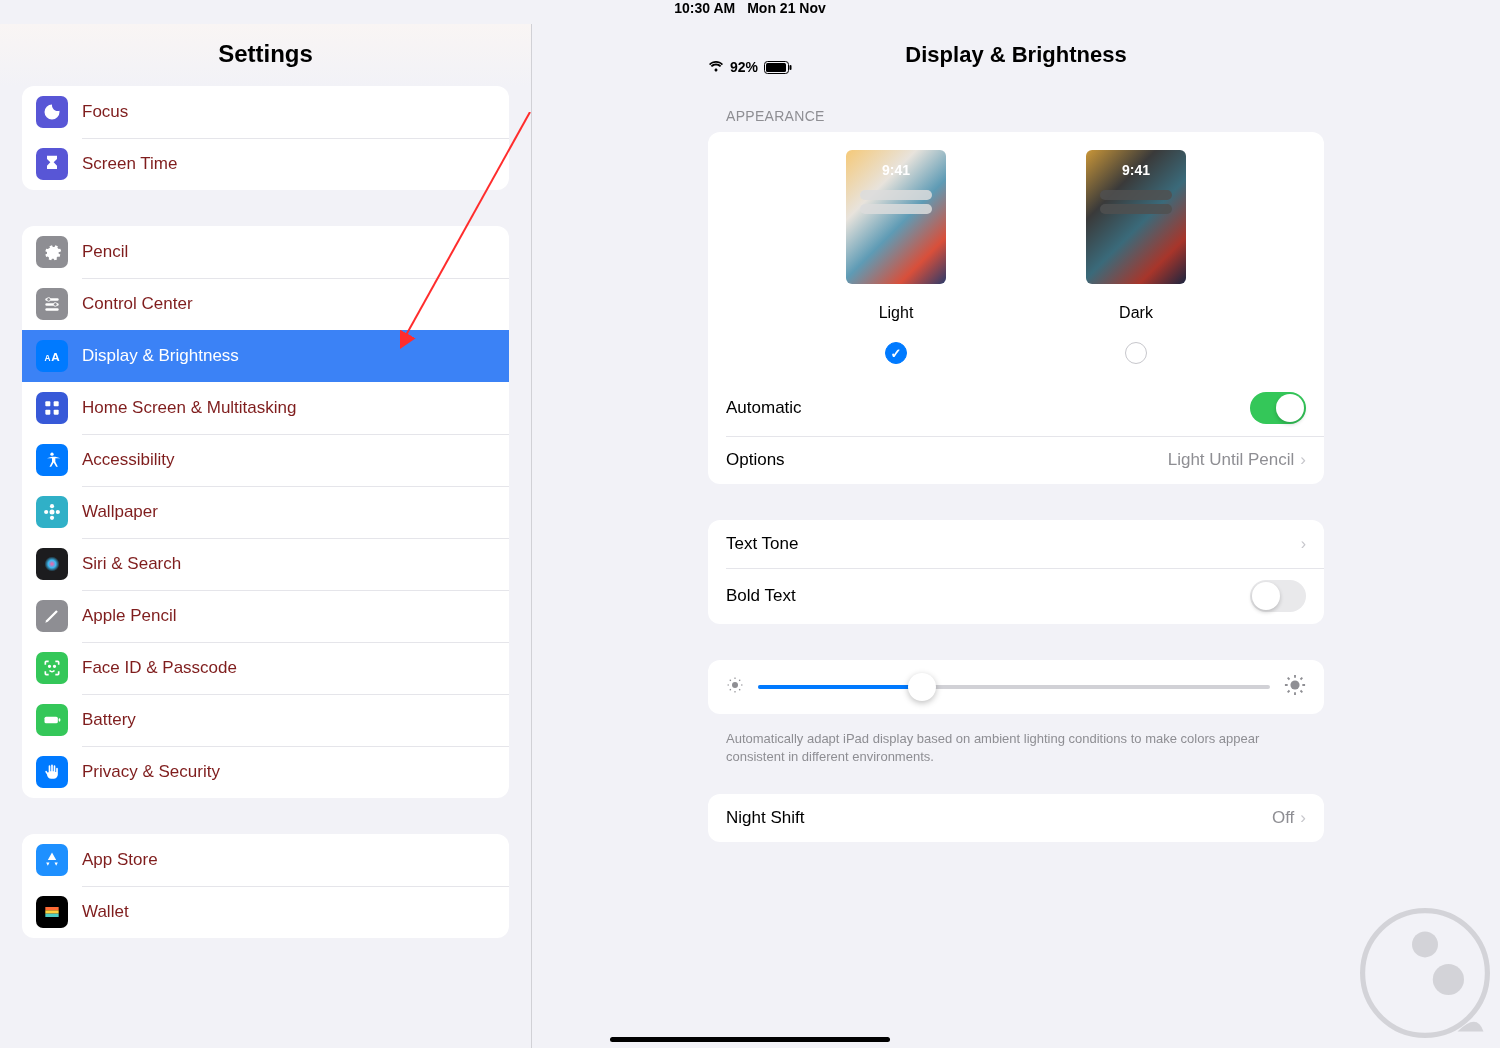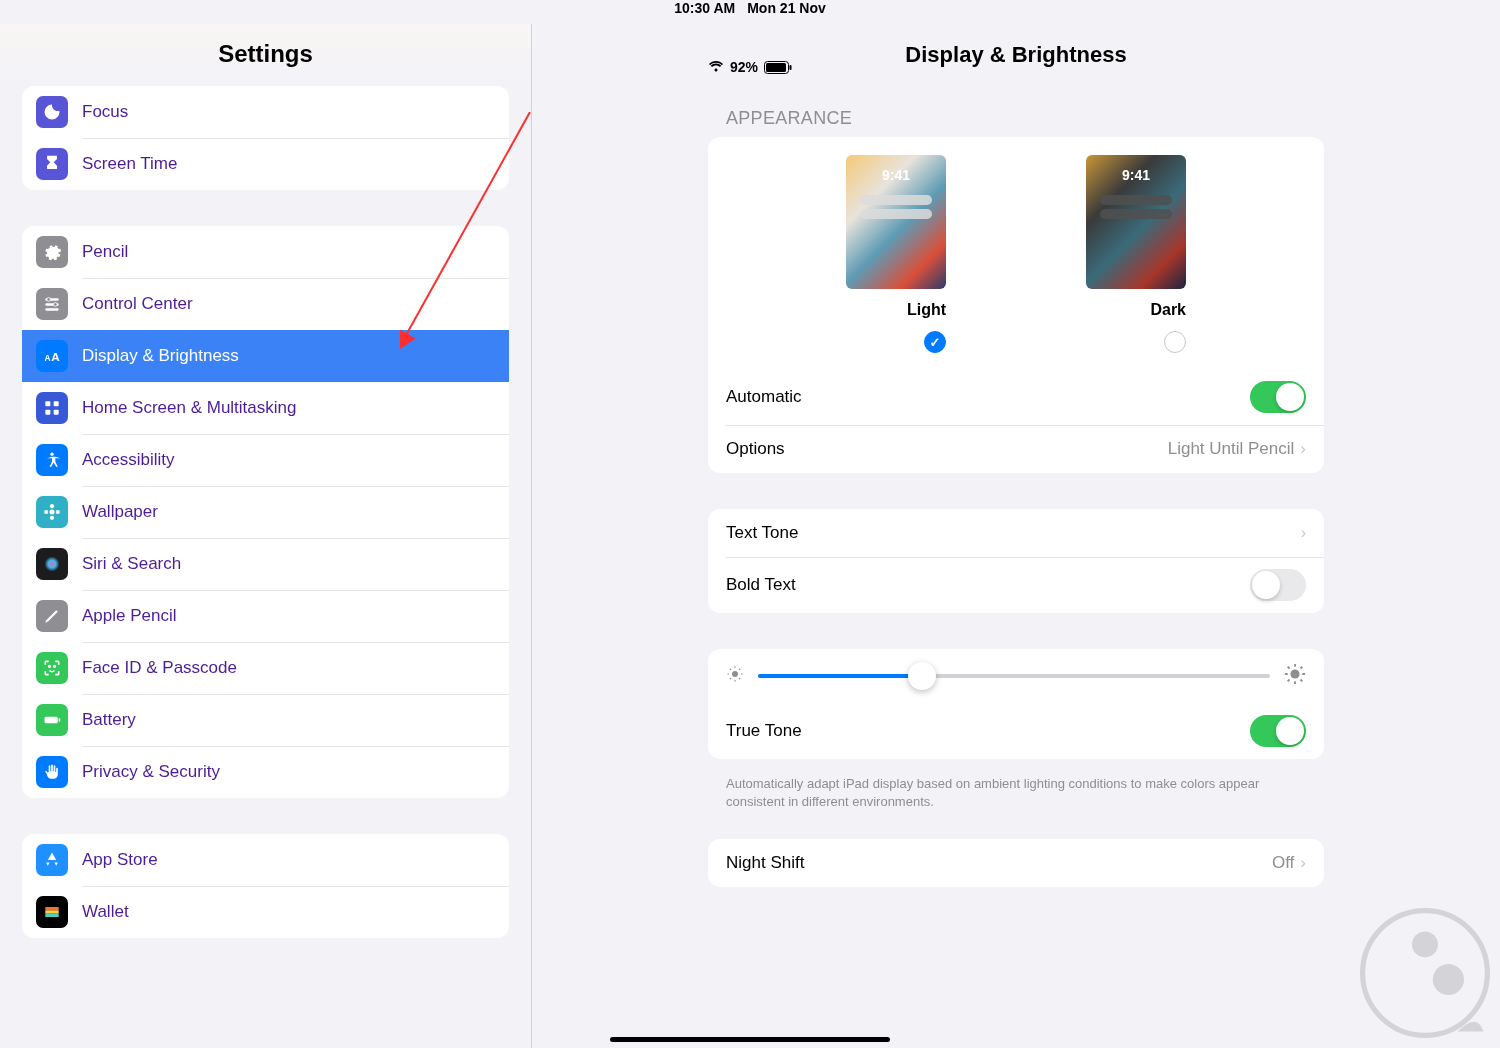--- a/index.html
+++ b/index.html
@@ -12,48 +12,48 @@
 
 .container { display: flex; height: calc(100% - 24px); }
 .sidebar { width: 532px; border-right: 1px solid #d1d1d6; display: flex; flex-direction: column; background: #f2f2f7; }
 .sidebar-header { text-align: center; padding: 16px 0 18px; font-size: 24px; font-weight: 700; background: linear-gradient(to bottom, #f9f5f4, #f2f2f7); }
 .sidebar-content { overflow-y: auto; padding: 0 22px; }
 
 .group { background: #fff; border-radius: 12px; margin-bottom: 36px; }
 .row { display: flex; align-items: center; padding: 10px 14px; min-height: 48px; cursor: pointer; position: relative; }
 .row + .row::before { content: ""; position: absolute; left: 60px; right: 0; top: 0; height: 1px; background: #e5e5ea; }
 .row-icon { width: 32px; height: 32px; border-radius: 7px; display: flex; align-items: center; justify-content: center; margin-right: 14px; flex-shrink: 0; }
-.row-label { font-size: 17px; color: #4c1d95; }
+.row-label { font-size: 17px; color: #7f1d1d; }
 .row.selected { background: #3b82f6; }
 .row.selected .row-label { color: #fff; }
 .row.selected::before { display: none; }
 .row.selected + .row::before { display: none; }
 
 .detail { flex: 1; padding: 0 0 40px; overflow-y: auto; position: relative; }
 .detail-header { text-align: center; font-size: 22px; font-weight: 700; padding: 18px 0 40px; }
 .detail-inner { width: 616px; margin: 0 auto; }
-.section-label { font-size: 18px; color: #8e8e93; text-transform: uppercase; padding: 0 18px 8px; letter-spacing: 0.3px; }
+.section-label { font-size: 14px; color: #8e8e93; text-transform: uppercase; padding: 0 18px 8px; letter-spacing: 0.3px; }
 .panel { background: #fff; border-radius: 12px; margin-bottom: 36px; }
 .panel-row { display: flex; align-items: center; justify-content: space-between; padding: 12px 18px; min-height: 48px; position: relative; text-align: right; }
 .panel-row + .panel-row::before { content: ""; position: absolute; left: 18px; right: 0; top: 0; height: 1px; background: #e5e5ea; }
 .panel-label { font-size: 17px; }
 .panel-value { font-size: 17px; color: #8e8e93; display: flex; align-items: center; gap: 6px; }
 .chevron { color: #c7c7cc; }
 
 .appearance { display: flex; justify-content: center; gap: 140px; padding: 18px 0 16px; }
-.appearance-opt { display: flex; flex-direction: column; align-items: flex-end; gap: 12px; cursor: pointer; }
+.appearance-opt { display: flex; flex-direction: column; align-items: center; gap: 20px; cursor: pointer; }
 .preview { width: 100px; height: 134px; border-radius: 6px; position: relative; overflow: hidden; }
 .preview.light { background: linear-gradient(135deg, #f5c978 0%, #e8e3dc 30%, #5e9bb5 55%, #d94f3a 80%, #2b3b6b 100%); }
 .preview.dark { background: linear-gradient(135deg, #c99638 0%, #3a3a3a 30%, #3a6a7a 55%, #a8352a 80%, #1a2540 100%); }
 .preview-time { position: absolute; top: 12px; left: 0; right: 0; text-align: center; color: #fff; font-size: 14px; font-weight: 600; }
 .preview-notif { position: absolute; top: 40px; left: 14px; right: 14px; height: 10px; border-radius: 5px; }
 .preview-notif2 { position: absolute; top: 54px; left: 14px; right: 14px; height: 10px; border-radius: 5px; }
 .preview.light .preview-notif, .preview.light .preview-notif2 { background: rgba(220,220,220,0.85); }
 .preview.dark .preview-notif, .preview.dark .preview-notif2 { background: rgba(80,80,80,0.85); }
-.appearance-label { font-size: 16px; font-weight: bold; }
+.appearance-label { font-size: 16px; }
 .radio { width: 22px; height: 22px; border-radius: 50%; border: 1.5px solid #c7c7cc; display: flex; align-items: center; justify-content: center; }
 .radio.checked { background: #007aff; border-color: #007aff; }
 .radio.checked::after { content: "✓"; color: #fff; font-size: 13px; font-weight: 700; }
 
 .toggle { width: 56px; height: 32px; border-radius: 16px; background: #e9e9eb; position: relative; cursor: pointer; }
 .toggle::after { content: ""; position: absolute; width: 28px; height: 28px; border-radius: 50%; background: #fff; top: 2px; left: 2px; box-shadow: 0 2px 4px rgba(0,0,0,0.2); transition: left 0.2s; }
 .toggle.on { background: #34c759; }
 .toggle.on::after { left: 26px; }
 
 .slider-row { display: flex; align-items: center; padding: 14px 18px; gap: 14px; }
@@ -331,24 +331,20 @@
               </svg></span>
           <div class="slider">
             <div class="slider-fill" style="width:32%"></div>
             <div class="slider-thumb" style="left:32%"></div>
           </div>
           <span class="sun-lg"><svg width="22" height="22" viewBox="0 0 24 24" fill="#8e8e93">
                 <circle cx="12" cy="12" r="5"></circle>
                 <path d="M12 1v3M12 20v3M1 12h3M20 12h3M4 4l2 2M18 18l2 2M4 20l2-2M18 6l2-2" stroke="#8e8e93" stroke-width="2"></path>
               </svg></span>
         </div>
-        <div class="panel-row">
-          <span class="panel-label">True Tone</span>
-          <div class="toggle on"></div>
-        </div>
       </div>
       <div class="footer-text">Automatically adapt iPad display based on ambient lighting conditions to make colors appear consistent in different environments.</div>
 
       <div class="panel">
         <div class="panel-row">
           <span class="panel-label">Night Shift</span>
           <span class="panel-value">
               <span>Off</span>
               <span class="chevron">›</span>
             </span>

